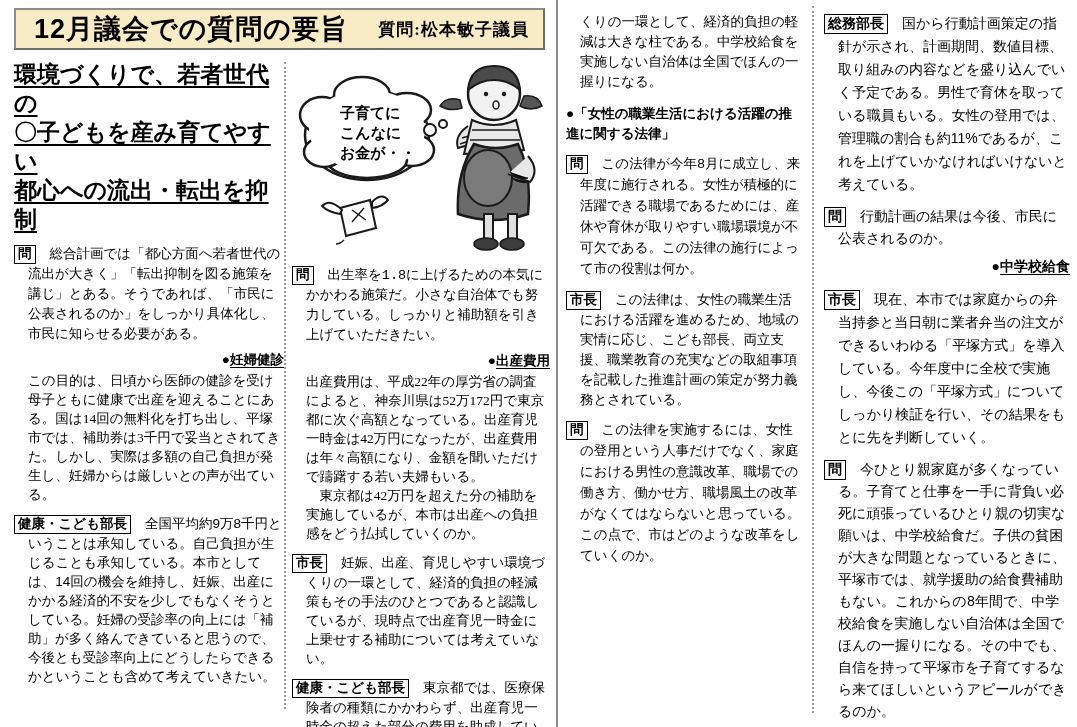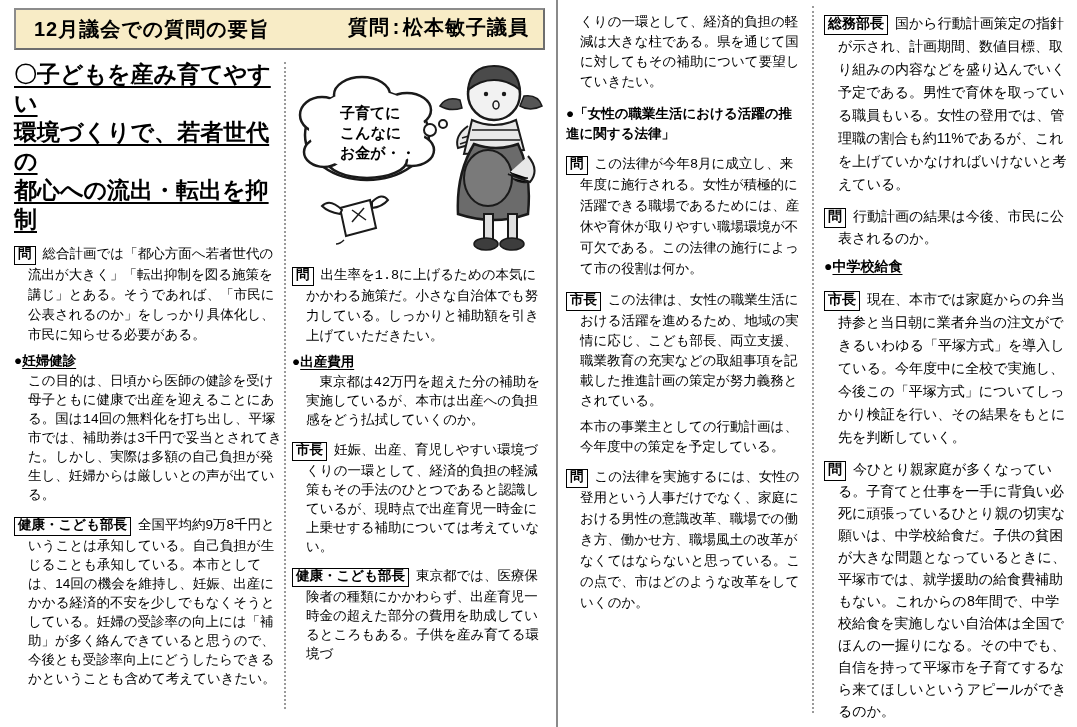--- a/index.html
+++ b/index.html
@@ -17,25 +17,25 @@
     position:absolute;left:14px;top:8px;width:531px;height:42px;
     background:#f8ecc6;
     border:2px solid #8c8c8c;
     border-right-color:#6e6e6e;border-bottom-color:#6e6e6e;
     box-sizing:border-box;
     display:flex;align-items:center;justify-content:space-between;
     padding:0 14px 0 18px;
   }
   .header-title{
     font-family:"Liberation Sans", sans-serif;
-    font-weight:bold;font-size:20px;letter-spacing:1px;line-height:1;
+    font-weight:bold;font-size:27px;letter-spacing:1px;line-height:1;
   }
   .header-byline{
-    font-family:Liberation Mono, monospace;
-    font-weight:bold;font-size:20px;letter-spacing:1px;line-height:1;
+    font-family:Liberation Serif, serif;
+    font-weight:bold;font-size:17px;letter-spacing:1px;line-height:1;
   }
   
   .vdiv-solid{position:absolute;top:0;bottom:0;left:556px;width:2px;background:#8a8a8a;}
   .vdiv-dot{position:absolute;width:0;border-left:2px dotted #9a9a9a;}
   .vdiv-dot.d1{left:284px;top:62px;bottom:18px;}
   .vdiv-dot.d2{left:812px;top:6px;bottom:14px;}
   
   .col{position:absolute;box-sizing:border-box;}
   .col1{left:14px;top:60px;width:270px;font-size:13.5px;line-height:19px;}
   .col2{left:292px;top:60px;width:258px;font-size:13.5px;line-height:19px;}
@@ -45,32 +45,32 @@
   .headline{font-family:"Liberation Sans", sans-serif;font-weight:600;font-size:23px;line-height:29px;margin:0 0 10px 0;}
   .headline span{display:block;text-decoration:underline;text-underline-offset:4px;text-decoration-thickness:1.5px;}
   
   p{margin:0;}
   .blk{margin:0 0 6px 0;}
   .gap{margin-top:10px;}
   .hang{padding-left:14px;text-indent:-14px;}
   .qlabel,.alabel{
     display:inline-block;text-indent:0;
     border:1.6px solid #000;
-    padding:0 3px;margin-right:7px;
-    font-family:Liberation Mono, monospace;
+    padding:0 3px;margin-right:14px;
+    font-family:Liberation Serif, serif;
     font-weight:bold;line-height:1.25;
   }
   .q-text{font-family:Liberation Mono, monospace;text-align:center;}
   .a-text{font-family:"Liberation Sans", sans-serif;}
-  .serif{font-family:Liberation Mono, monospace;}
+  .serif{font-family:Liberation Serif, serif;}
   .sans{font-family:"Liberation Sans", sans-serif;}
   .indent{text-indent:1em;}
   .body-para{padding-left:14px;}
   
-  .bullet{font-weight:bold;margin:2px 0 2px 0;font-family:"Liberation Serif", serif;}
+  .bullet{font-weight:bold;margin:2px 0 2px 0;font-family:"Liberation Serif", serif;text-align:right;}
   .bullet .u{text-decoration:underline;text-underline-offset:3px;}
   .bullet-wide{font-weight:bold;margin:12px 0 6px 0;text-underline-offset:3px;font-family:"Liberation Serif", serif;}
   
   .illu{width:258px;height:192px;margin:0 0 8px 0;}
   .bubble-text{font-family:"Liberation Sans", sans-serif;font-weight:bold;font-size:15px;}
 </style>
 </head>
 <body>
 
 <div class="page">
@@ -79,22 +79,22 @@
     <span class="header-title">12月議会での質問の要旨</span>
     <span class="header-byline">質問:松本敏子議員</span>
   </div>
 
   <div class="vdiv-dot d1"></div>
   <div class="vdiv-solid"></div>
   <div class="vdiv-dot d2"></div>
 
   <div class="col col1">
     <h2 class="headline">
+      <span>環境づくりで、若者世代の</span>
       <span>〇子どもを産み育てやすい</span>
-      <span>環境づくりで、若者世代の</span>
       <span>都心への流出・転出を抑制</span>
     </h2>
 
     <p class="blk hang">
       <span class="qlabel">問</span><span class="q-text">総合計画では「都心方面へ若者世代の流出が大きく」「転出抑制を図る施策を講じ」とある。そうであれば、「市民に公表されるのか」をしっかり具体化し、市民に知らせる必要がある。</span>
     </p>
 
     <p class="bullet"><span>●</span><span class="u">妊婦健診</span></p>
 
     <p class="body-para serif">この目的は、日頃から医師の健診を受け母子ともに健康で出産を迎えることにある。国は14回の無料化を打ち出し、平塚市では、補助券は3千円で妥当とされてきた。しかし、実際は多額の自己負担が発生し、妊婦からは厳しいとの声が出ている。</p>
@@ -166,44 +166,44 @@
         <ellipse cx="220" cy="184" rx="12" ry="6" fill="#3d3d3d" stroke="#1a1a1a" stroke-width="1.5"></ellipse>
       </g>
     </svg>
 
     <p class="blk hang">
       <span class="qlabel">問</span><span class="q-text">出生率を1.8に上げるための本気にかかわる施策だ。小さな自治体でも努力している。しっかりと補助額を引き上げていただきたい。</span>
     </p>
 
     <p class="bullet"><span>●</span><span class="u">出産費用</span></p>
 
+    <p class="body-para serif">出産費用は、平成22年の厚労省の調査によると、神奈川県は52万172円で東京都に次ぐ高額となっている。出産育児一時金は42万円になったが、出産費用は年々高額になり、金額を聞いただけで躊躇する若い夫婦もいる。</p>
     <p class="body-para serif indent">東京都は42万円を超えた分の補助を実施しているが、本市は出産への負担感をどう払拭していくのか。</p>
 
     <p class="blk hang gap">
       <span class="alabel">市長</span><span class="a-text">妊娠、出産、育児しやすい環境づくりの一環として、経済的負担の軽減策もその手法のひとつであると認識しているが、現時点で出産育児一時金に上乗せする補助については考えていない。</span>
     </p>
 
     <p class="blk hang gap">
       <span class="alabel">健康・こども部長</span><span class="a-text">東京都では、医療保険者の種類にかかわらず、出産育児一時金の超えた部分の費用を助成しているところもある。子供を産み育てる環境づ</span>
     </p>
   </div>
 
   <div class="col col3">
-    <p class="body-para sans">くりの一環として、経済的負担の軽減は大きな柱である。県を通じて国に対してもその補助について要望していきたい。</p>
+    <p class="body-para sans">くりの一環として、経済的負担の軽減は大きな柱である。中学校給食を実施しない自治体は全国でほんの一握りになる。</p>
 
     <p class="bullet-wide"><span>●</span><span>「女性の職業生活における活躍の推進に関する法律」</span></p>
 
     <p class="blk hang gap">
       <span class="qlabel">問</span><span class="q-text">この法律が今年8月に成立し、来年度に施行される。女性が積極的に活躍できる職場であるためには、産休や育休が取りやすい職場環境が不可欠である。この法律の施行によって市の役割は何か。</span>
     </p>
 
     <p class="blk hang gap">
       <span class="alabel">市長</span><span class="a-text">この法律は、女性の職業生活における活躍を進めるため、地域の実情に応じ、こども部長、両立支援、職業教育の充実などの取組事項を記載した推進計画の策定が努力義務とされている。</span>
     </p>
-    <p class="body-para sans">本市の事業主としての行動計画は、今年度中の策定を予定している。</p>
 
     <p class="blk hang gap">
       <span class="qlabel">問</span><span class="q-text">この法律を実施するには、女性の登用という人事だけでなく、家庭における男性の意識改革、職場での働き方、働かせ方、職場風土の改革がなくてはならないと思っている。この点で、市はどのような改革をしていくのか。</span>
     </p>
   </div>
 
   <div class="col col4">
     <p class="blk hang">
       <span class="alabel">総務部長</span><span class="a-text">国から行動計画策定の指針が示され、計画期間、数値目標、取り組みの内容などを盛り込んでいく予定である。男性で育休を取っている職員もいる。女性の登用では、管理職の割合も約11%であるが、これを上げていかなければいけないと考えている。</span>
     </p>

